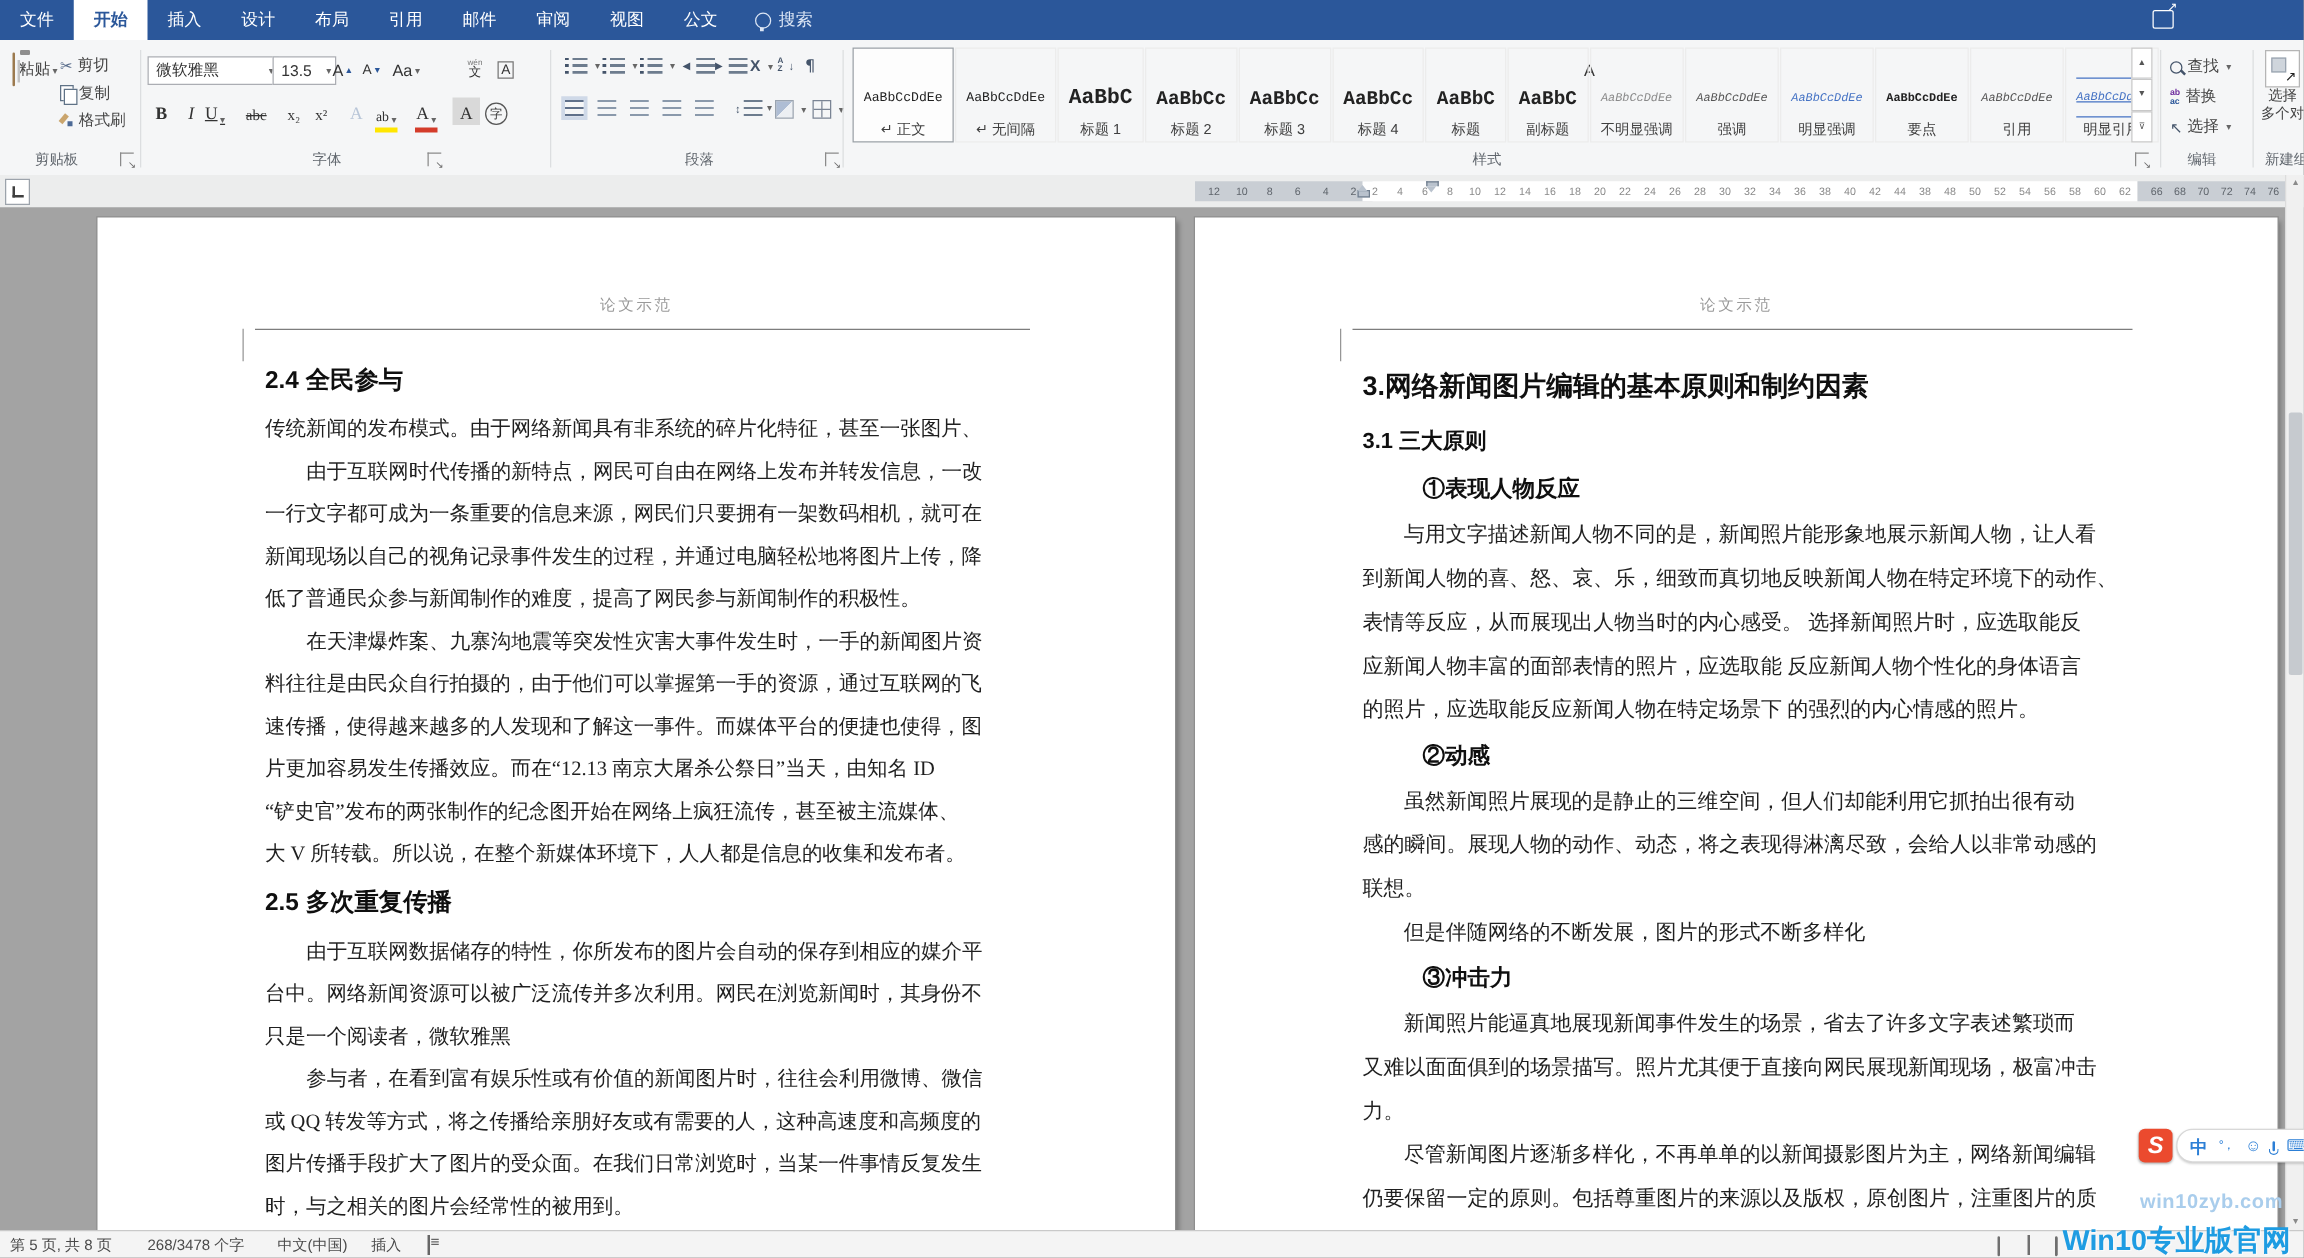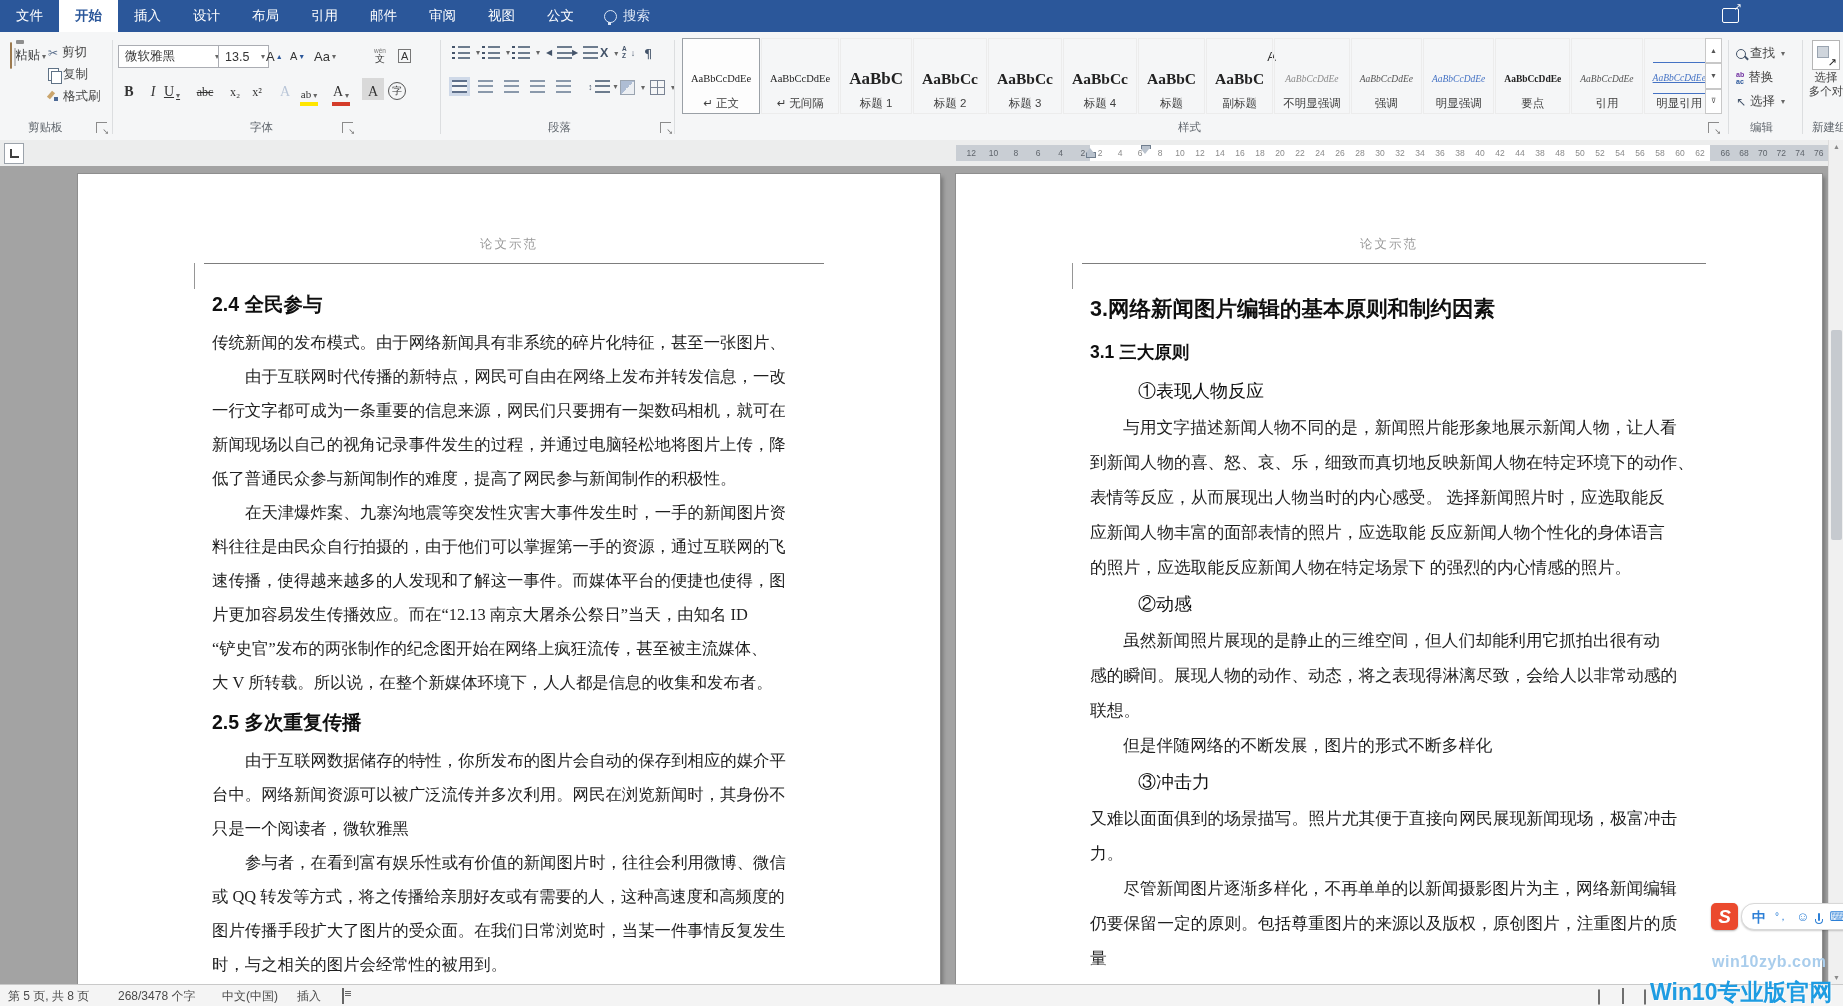--- a/index.html
+++ b/index.html
@@ -76,21 +76,21 @@
         linear-gradient(#7a8494,#7a8494) center/13px 1px no-repeat,
         linear-gradient(#7a8494,#7a8494) center/1px 13px no-repeat}
   .shade2{width:13px;height:13px;border:1px solid #9aa4b0;background:linear-gradient(135deg,#aebdd4 50%,#eceff3 50%)}
   .sortic{display:flex;flex-direction:column;line-height:1;font-size:6.5px;color:#44546a;font-weight:bold}
 
   
   .gallery{position:absolute;left:682px;top:6px;height:76px;display:flex;align-items:stretch}
   .scard{border:1px solid #ececec;margin-right:1px;padding:4px 8px 2px;display:flex;flex-direction:column;
          justify-content:flex-end;align-items:center;background:transparent;cursor:default}
   .scard.active{border:1px solid #9aa0a6;background:#fdfdfd}
-  .scard .prev{font-family:Liberation Serif, serif;font-size:10.5px;color:#222;line-height:30px;white-space:nowrap}
+  .scard .prev{font-family:Liberation Mono, monospace;font-size:10.5px;color:#222;line-height:30px;white-space:nowrap}
   .scard .nm{font-size:11.5px;color:#3f3f3f;white-space:nowrap;margin-top:2px}
   .k-h1 .prev{font-size:17px;font-weight:bold}
   .k-h .prev{font-size:15.5px;font-weight:bold}
   .k-subtle .prev{font-style:italic;color:#8a8a8a;font-size:9.5px}
   .k-em .prev{font-style:italic;color:#555;font-size:9.5px}
   .k-intense-em .prev{font-style:italic;color:#4472c4;font-size:9.5px}
   .k-strong .prev{font-weight:bold;font-size:9.5px}
   .k-quote .prev{font-style:italic;color:#555;font-size:9.5px}
   .k-intense-quote .prev{font-style:italic;color:#4472c4;font-size:9.5px;
         border-top:1px solid #4472c4;border-bottom:1px solid #4472c4;text-decoration:underline}
@@ -129,21 +129,21 @@
   .page .hline{position:absolute;top:89px;left:126px;right:116px;border-top:1px solid #7d7d7d}
   .page .corner{position:absolute;top:89px;left:116px;width:16px;height:26px;border-left:1px solid #969696}
   .pbody{position:absolute;left:134px;top:108px;width:606px}
   .ln{font-family:"Liberation Serif","DejaVu Serif",serif;font-size:16.4px;line-height:34px;white-space:nowrap;color:#1f1f1f}
   .ln.k-first{text-indent:33px}
   .ln.k-h{font-family:"Liberation Sans","DejaVu Sans",sans-serif;font-size:19.5px;font-weight:bold;line-height:44px;color:#0f0f0f}
   .pg2 .pbody{top:112px}
   .pg2 .ln{font-size:16.8px;line-height:35px}
   .pg2 .ln.k-title{font-family:"Liberation Sans",sans-serif;font-size:21.5px;font-weight:bold;line-height:46px;color:#0f0f0f}
   .pg2 .ln.k-h{font-size:17.5px;line-height:40px}
-  .pg2 .ln.k-sub{font-family:"Liberation Sans",sans-serif;font-size:18px;font-weight:normal;line-height:38px;text-indent:48px;color:#0f0f0f}
+  .pg2 .ln.k-sub{font-family:"Liberation Sans",sans-serif;font-size:18px;font-weight:bold;line-height:38px;text-indent:48px;color:#0f0f0f}
 
   
   .vsb{position:absolute;left:1828px;top:140px;width:15px;height:844px;background:#f0f0f0;border-left:1px solid #dcdcdc}
   .vsb .up{position:absolute;top:3px;left:0;width:100%;text-align:center;font-size:7px;color:#8a8a8a}
   .vsb .dn{position:absolute;bottom:3px;left:0;width:100%;text-align:center;font-size:7px;color:#8a8a8a}
   .vsb .thumb{position:absolute;left:2px;top:190px;width:11px;height:210px;background:#c6cacf;border-radius:2px}
 
   
   .statusbar{position:absolute;left:0;top:984px;width:100%;height:22px;background:#f4f4f4;border-top:1px solid #c9c9c9;
              display:flex;align-items:center;font-size:12px;color:#4a4a4a}
@@ -519,20 +519,21 @@
         <div class="ln k-full">到新闻人物的喜、怒、哀、乐，细致而真切地反映新闻人物在特定环境下的动作、</div>
         <div class="ln k-full">表情等反应，从而展现出人物当时的内心感受。 选择新闻照片时，应选取能反</div>
         <div class="ln k-full">应新闻人物丰富的面部表情的照片，应选取能 反应新闻人物个性化的身体语言</div>
         <div class="ln k-full">的照片，应选取能反应新闻人物在特定场景下 的强烈的内心情感的照片。</div>
         <div class="ln k-sub">②动感</div>
         <div class="ln k-first">虽然新闻照片展现的是静止的三维空间，但人们却能利用它抓拍出很有动</div>
         <div class="ln k-full">感的瞬间。展现人物的动作、动态，将之表现得淋漓尽致，会给人以非常动感的</div>
         <div class="ln k-full">联想。</div>
         <div class="ln k-first">但是伴随网络的不断发展，图片的形式不断多样化</div>
         <div class="ln k-sub">③冲击力</div>
+        <div class="ln k-first">新闻照片能逼真地展现新闻事件发生的场景，省去了许多文字表述繁琐而</div>
         <div class="ln k-full">又难以面面俱到的场景描写。照片尤其便于直接向网民展现新闻现场，极富冲击</div>
         <div class="ln k-full">力。</div>
         <div class="ln k-first">尽管新闻图片逐渐多样化，不再单单的以新闻摄影图片为主，网络新闻编辑</div>
         <div class="ln k-full">仍要保留一定的原则。包括尊重图片的来源以及版权，原创图片，注重图片的质</div>
         <div class="ln k-full">量</div>
       </div>
   </div>
 </div>
 
 <div class="vsb">

